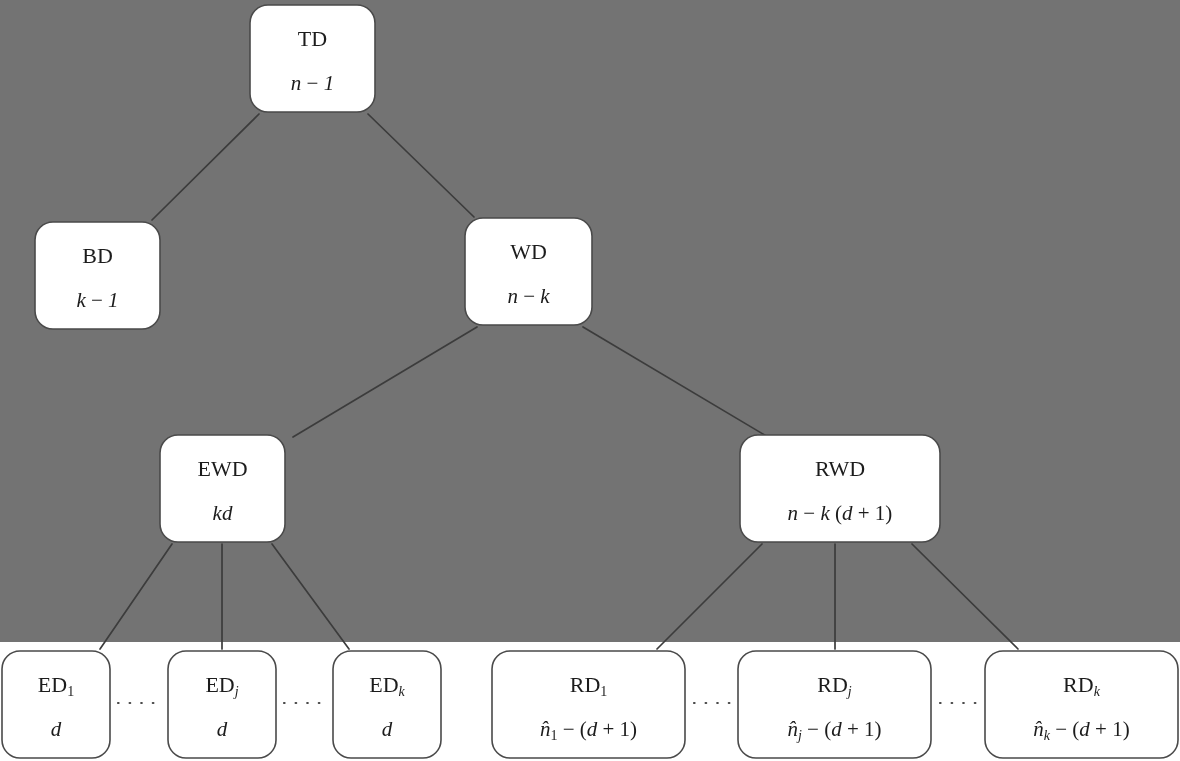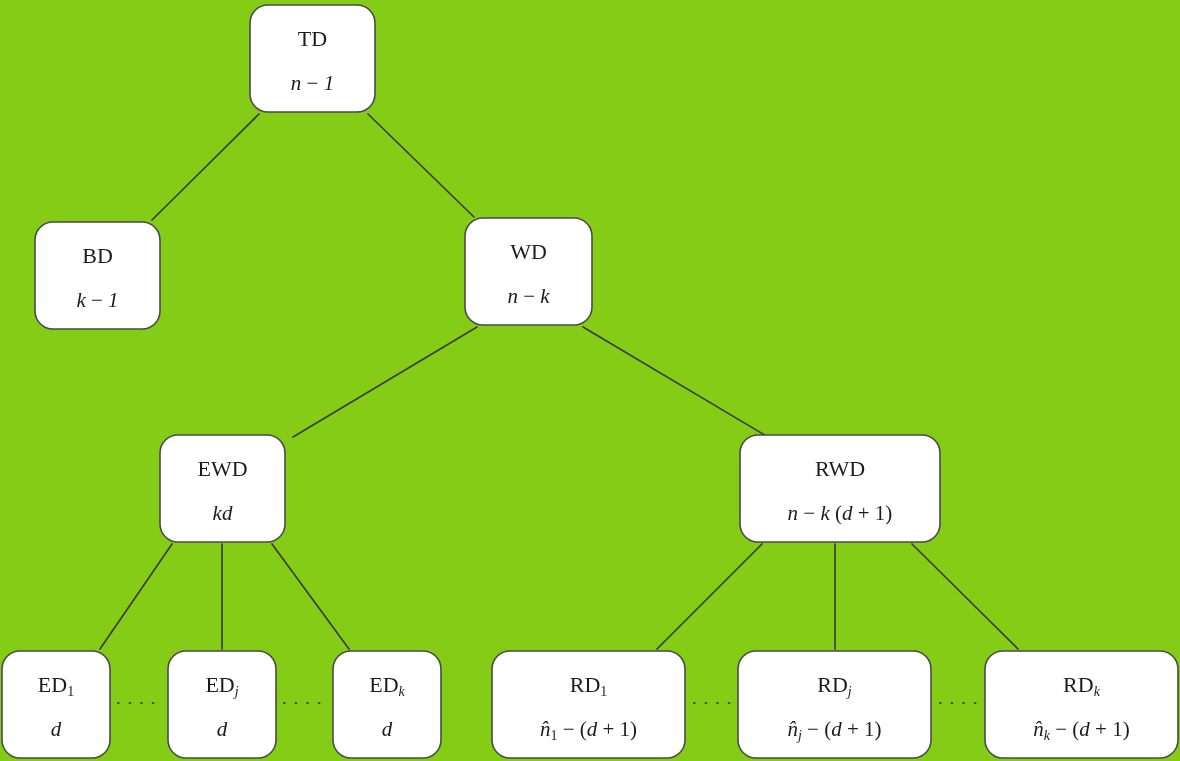--- a/index.html
+++ b/index.html
@@ -9,22 +9,22 @@
   }
   body {
     width: 1180px;
     height: 761px;
     overflow: hidden;
     font-family: "Liberation Serif", "DejaVu Serif", serif;
   }
   #diagram-root {
     position: relative;
     width: 1180px;
-    height: 761px;
-    background: #84cc16;
+    height: 642px;
+    background: #737373;
   }
   svg#tree-svg {
     position: absolute;
     left: 0;
     top: 0;
     width: 1180px;
     height: 761px;
     display: block;
   }
   .node-box {

